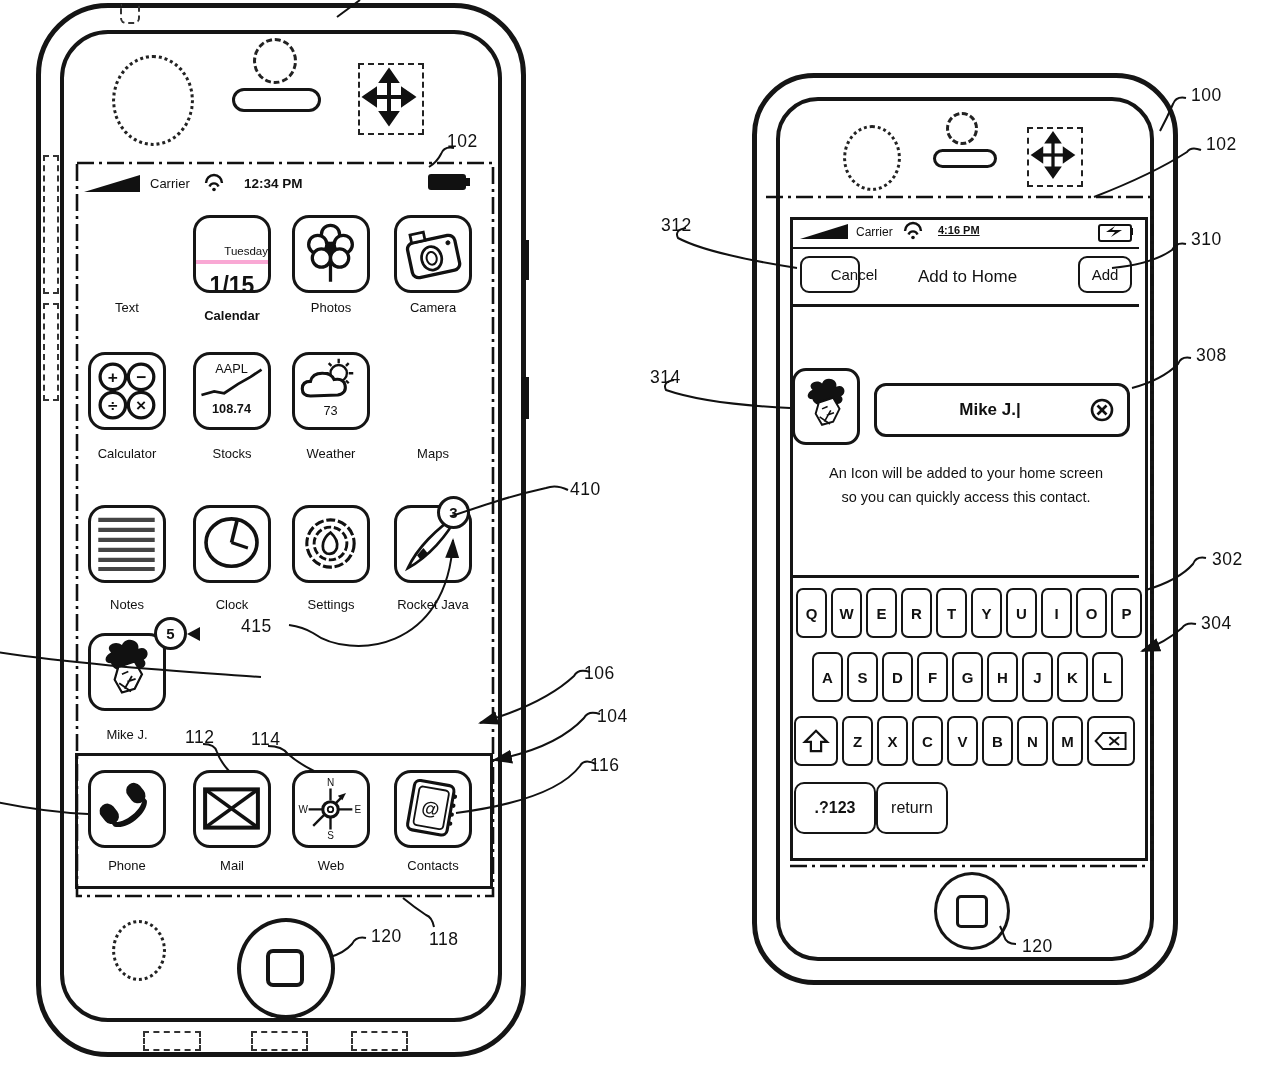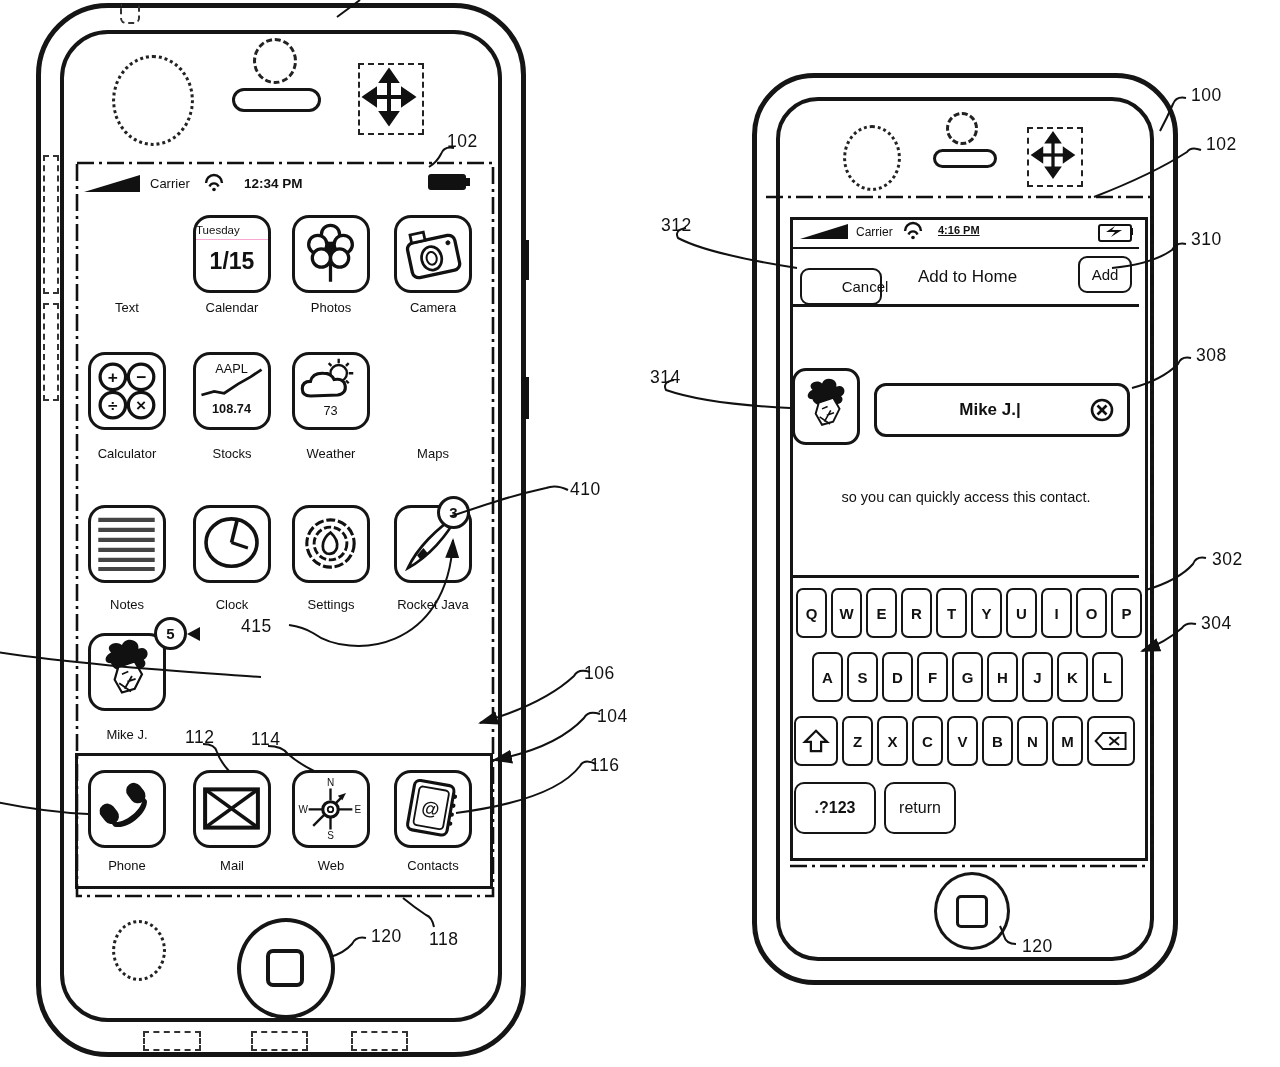--- a/index.html
+++ b/index.html
@@ -24,21 +24,21 @@
   .sbtxt{font-size:13px;}
   .time{font-size:13.5px;font-weight:bold;}
   .batt-full{background:#111;border-radius:3px;}
   .batt-nub{background:#111;}
   
   .icon{border:3.5px solid #151515;border-radius:17px;background:#fff;width:78px;height:78px;box-sizing:border-box;overflow:hidden;}
   .lbl{font-size:13px;text-align:center;width:104px;}
   .badge{width:33px;height:33px;border:3px solid #151515;border-radius:50%;background:#fff;
          box-sizing:border-box;display:flex;align-items:center;justify-content:center;
          font-size:15px;font-weight:bold;}
-  .cal-head{font-size:11.5px;text-align:left;border-bottom:1px solid #f9a8d4;padding:6px 0 3px;}
+  .cal-head{font-size:11.5px;text-align:right;border-bottom:4px solid #f9a8d4;padding:6px 0 3px;margin-top:21px;}
   .cal-date{font-size:23px;font-weight:bold;text-align:center;padding-top:8px;}
   
   .dock{border:3.5px solid #151515;background:#fff;}
   
   .bar-line{border-bottom:2.5px solid #151515;}
   .navbtn{border:2.5px solid #151515;border-radius:9px;display:flex;align-items:center;justify-content:center;font-size:15px;background:#fff;box-sizing:border-box;}
   .navtitle{font-size:17px;text-align:center;}
   .cfield{border:3px solid #151515;border-radius:12px;background:#fff;box-sizing:border-box;}
   .cfield-text{font-size:17px;font-weight:bold;text-align:center;}
   .note{font-size:14.5px;text-align:center;line-height:24px;}
@@ -207,21 +207,21 @@
   </div>
 
   <div class="abs badge" style="left:437px;top:496px;">
     <span>3</span>
   </div>
   <div class="abs badge" style="left:154px;top:617px;">
     <span>5</span>
   </div>
 
   <div class="abs lbl" style="left:75px;top:300px;">Text</div>
-  <div class="abs lbl" style="left:180px;top:300px;">Calendar</div>
+  <div class="abs lbl" style="left:180px;top:308px;font-weight:bold;">Calendar</div>
   <div class="abs lbl" style="left:279px;top:300px;">Photos</div>
   <div class="abs lbl" style="left:381px;top:300px;">Camera</div>
   <div class="abs lbl" style="left:75px;top:446px;">Calculator</div>
   <div class="abs lbl" style="left:180px;top:446px;">Stocks</div>
   <div class="abs lbl" style="left:279px;top:446px;">Weather</div>
   <div class="abs lbl" style="left:381px;top:446px;">Maps</div>
   <div class="abs lbl" style="left:75px;top:597px;">Notes</div>
   <div class="abs lbl" style="left:180px;top:597px;">Clock</div>
   <div class="abs lbl" style="left:279px;top:597px;">Settings</div>
   <div class="abs lbl" style="left:381px;top:597px;">Rocket Java</div>
@@ -320,21 +320,21 @@
       <circle cx="10" cy="13.5" r="1.8" fill="#111"></circle>
   </svg>
   <div class="abs time" style="left:938px;top:224px;font-size:11px;text-decoration:underline;">4:16 PM</div>
   <div class="abs" style="left:1098px;top:224px;width:30px;height:14px;border:2.5px solid #111;border-radius:3px;"></div>
   <div class="abs batt-nub" style="left:1130px;top:228px;width:3px;height:7px;"></div>
   <svg style="left:1103px;top:226px;" width="22" height="11" viewBox="0 0 22 11">
     <polygon points="3,6 12,0 9,4 19,4 8,11 12,6" fill="#111"></polygon>
   </svg>
 
   <div class="abs bar-line" style="left:793px;top:247px;width:346px;height:57px;border-bottom-width:3px;"></div>
-  <div class="abs navbtn" style="left:800px;top:268px;width:82px;height:37px;padding-left:48px;">
+  <div class="abs navbtn" style="left:800px;top:256px;width:60px;height:37px;padding-left:48px;">
     <span>Cancel</span>
   </div>
   <div class="abs navtitle" style="left:880px;top:267px;width:175px;">Add to Home</div>
   <div class="abs navbtn" style="left:1078px;top:256px;width:54px;height:37px;">
     <span>Add</span>
   </div>
 
   <div class="abs contact-pic" style="left:792px;top:368px;width:68px;height:77px;">
     <svg width="62" height="71" viewBox="0 0 78 78">
       <path d="M22,18 C14,10 28,4 34,10 C38,0 54,4 52,14 C62,10 66,22 58,26 C64,32 54,40 46,34 C38,42 24,38 22,30 C14,30 14,22 22,18 Z" fill="#111"></path>
@@ -343,20 +343,21 @@
     </svg>
   </div>
   <div class="abs cfield" style="left:874px;top:383px;width:256px;height:54px;"></div>
   <div class="abs cfield-text" style="left:900px;top:400px;width:180px;">Mike J.|</div>
   <svg style="left:1090px;top:398px;" width="24" height="24" viewBox="0 0 24 24">
     <circle cx="12" cy="12" r="10" fill="#fff" stroke="#111" stroke-width="2.6"></circle>
     <line x1="7.5" y1="7.5" x2="16.5" y2="16.5" stroke="#111" stroke-width="2.6"></line>
     <line x1="16.5" y1="7.5" x2="7.5" y2="16.5" stroke="#111" stroke-width="2.6"></line>
   </svg>
 
+  <div class="abs note" style="left:793px;top:461px;width:346px;">An Icon will be added to your home screen</div>
   <div class="abs note" style="left:793px;top:485px;width:346px;">so you can quickly access this contact.</div>
 
   <div class="abs kbd-top" style="left:793px;top:575px;width:346px;height:280px;"></div>
   <div class="abs krow" style="left:796px;top:588px;gap:4px;">
     <div class="key" style="width:31px;height:50px;">Q</div>
     <div class="key" style="width:31px;height:50px;">W</div>
     <div class="key" style="width:31px;height:50px;">E</div>
     <div class="key" style="width:31px;height:50px;">R</div>
     <div class="key" style="width:31px;height:50px;">T</div>
     <div class="key" style="width:31px;height:50px;">Y</div>
@@ -390,21 +391,21 @@
     <div class="key" style="width:31px;height:50px;">N</div>
     <div class="key" style="width:31px;height:50px;">M</div>
     <div class="key" style="width:48px;height:50px;">
       <svg style="position:static;" width="34" height="24" viewBox="0 0 42 28">
         <path d="M11,4 H39 V24 H11 L2,14 Z" fill="#fff" stroke="#111" stroke-width="2.4"></path>
         <line x1="19" y1="9" x2="31" y2="19" stroke="#111" stroke-width="2.4"></line>
         <line x1="31" y1="9" x2="19" y2="19" stroke="#111" stroke-width="2.4"></line>
       </svg>
     </div>
   </div>
-  <div class="abs krow" style="left:794px;top:782px;gap:8px;align-items:flex-end;">
+  <div class="abs krow" style="left:794px;top:782px;gap:0;align-items:flex-end;">
     <div class="key" style="width:82px;height:52px;border-radius:10px;font-size:16px;">.?123</div>
     <div class="key" style="width:72px;height:52px;border-radius:10px;font-weight:normal;font-size:16px;">return</div>
   </div>
 
   <div class="abs" style="left:934px;top:872px;width:70px;height:72px;border:3.5px solid #151515;border-radius:50%;"></div>
   <div class="abs" style="left:956px;top:895px;width:26px;height:27px;border:3.5px solid #151515;border-radius:5px;"></div>
 
   <svg style="left:0;top:0;" width="1280" height="1067" viewBox="0 0 1280 1067">
     <g fill="none" stroke="#111" stroke-width="2.6">
       <rect x="77" y="163" width="416" height="733" stroke-dasharray="17 5 3 5"></rect>

